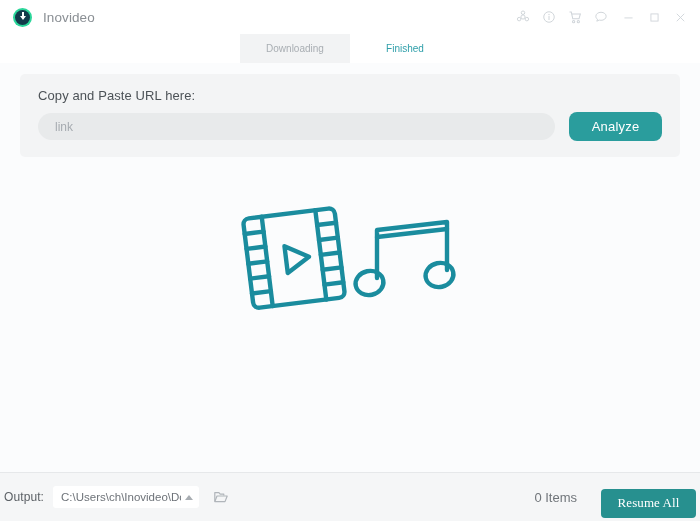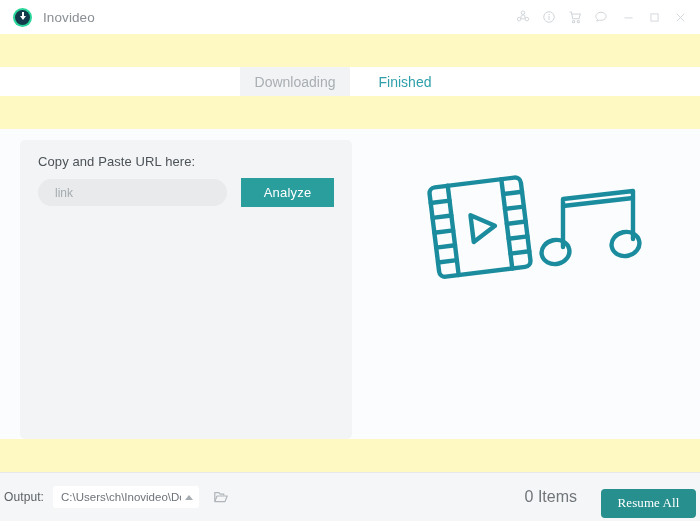--- a/index.html
+++ b/index.html
@@ -16,21 +16,20 @@
     -webkit-font-smoothing: antialiased;
   }
 
   #app {
     position: relative;
     width: 700px;
     height: 521px;
     background: #fef9c3;
     display: flex;
     flex-direction: column;
-    gap: 33px;
   }
 
   
   .titlebar {
     height: 34px;
     min-height: 34px;
     background: #ffffff;
     display: flex;
     align-items: center;
     padding: 0 8px 0 13px;
@@ -122,36 +121,37 @@
   .tabs {
     display: flex;
     width: 220px;
     height: 100%;
   }
   .tab {
     flex: 1;
     display: flex;
     align-items: center;
     justify-content: center;
-    font-size: 14px;
+    font-size: 10px;
     cursor: default;
   }
   .tab.inactive {
     background: #f2f3f4;
     color: #a9aeb3;
   }
   .tab.active {
     background: #ffffff;
     color: #2f9faa;
   }
 
   
   .content {
     flex: 1;
     display: flex;
+    flex-direction: column;
     background: #fbfcfd;
     position: relative;
   }
 
   .url-card {
     margin: 11px 20px 0 20px;
     background: #f3f4f5;
     border-radius: 5px;
     padding: 14px 18px 16px 18px;
   }
@@ -181,21 +181,21 @@
     color: #6a7076;
     outline: none;
   }
   .url-input::placeholder { color: #a6abb0; }
 
   .analyze-btn {
     width: 93px;
     height: 29px;
     background: #2a9d9d;
     border: none;
-    border-radius: 0;
+    border-radius: 8px;
     color: #ffffff;
     font-family: "Liberation Sans", sans-serif;
     font-size: 13px;
     cursor: pointer;
     letter-spacing: 0.2px;
   }
 
   
   .empty {
     flex: 1;
@@ -267,21 +267,21 @@
     align-items: center;
     justify-content: center;
     cursor: pointer;
     color: #b0b5ba;
     margin-left: 3px;
   }
 
   .bottom-spacer { flex: 1; }
 
   .items-count {
-    font-size: 16px;
+    font-size: 13px;
     color: #70757a;
     margin-right: 15px;
   }
 
   .action-btn {
     width: 95px;
     height: 29px;
     background: #27908f;
     border: none;
     border-radius: 4px;

